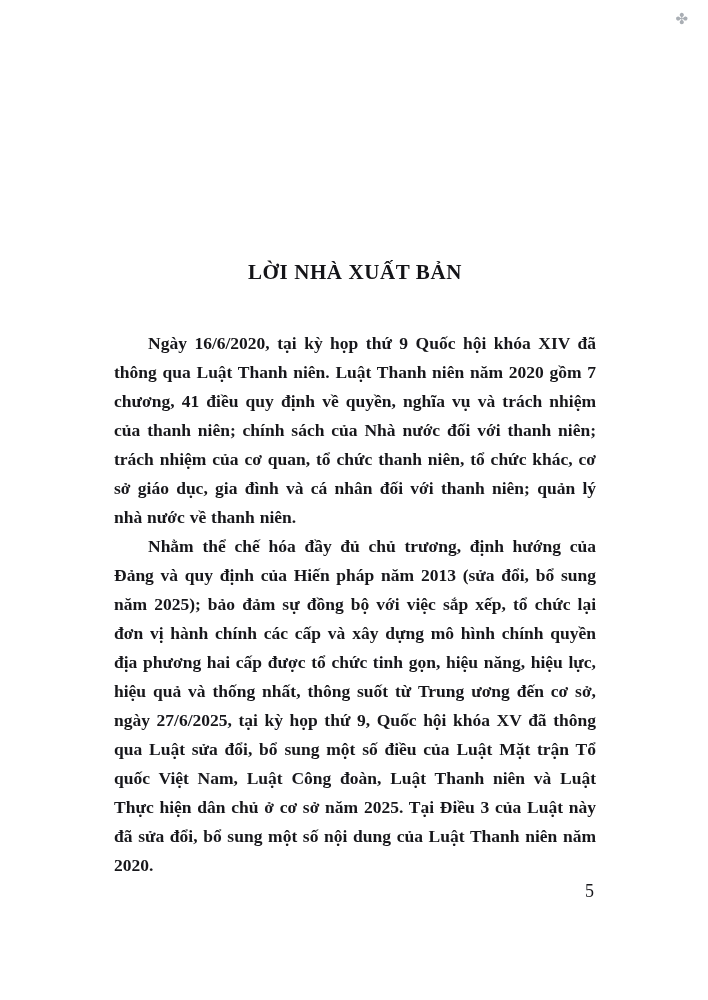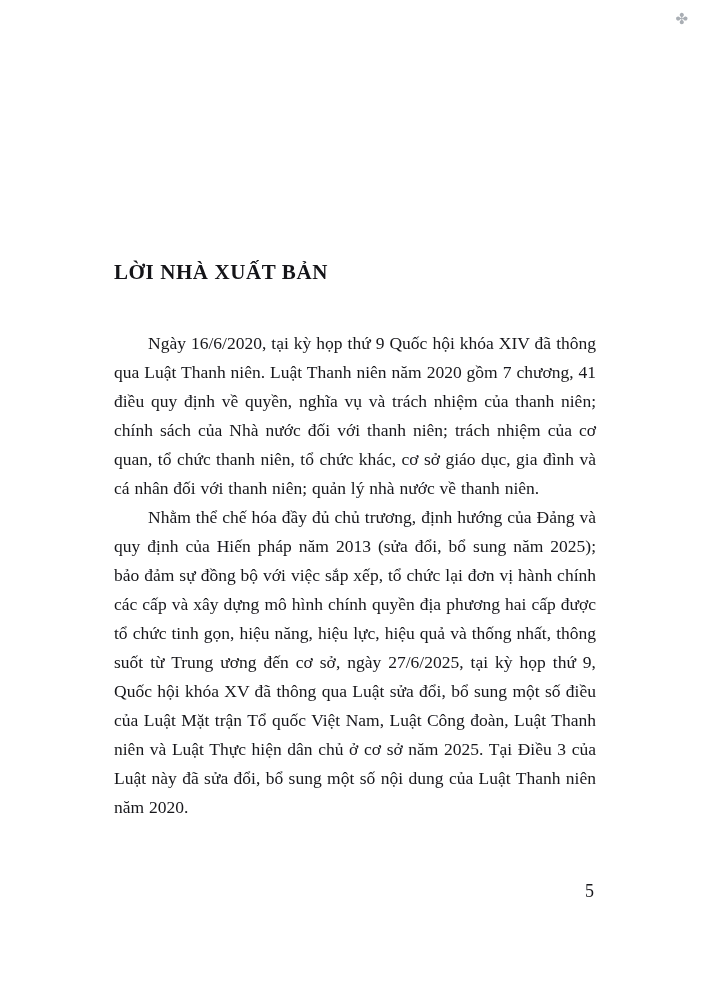--- a/index.html
+++ b/index.html
@@ -29,38 +29,39 @@
   }
   .content {
     position: absolute;
     left: 114px;
     right: 112px;
     top: 0;
   }
   .page-title {
     margin: 0;
     margin-top: 260px;
-    text-align: left;
+    text-align: center;
     font-size: 21px;
     font-weight: bold;
     letter-spacing: 0.6px;
     color: #141418;
   }
   .body-text {
     margin-top: 44px;
     font-size: 17.5px;
     line-height: 29px;
     text-align: justify;
     text-justify: inter-word;
   }
   .body-text p {
     margin: 0;
     padding: 0;
     text-indent: 34px;
     word-spacing: 0.5px;
+    font-weight: bold;
   }
   .page-number {
     position: absolute;
     right: 114px;
     bottom: 98px;
     font-size: 18px;
     color: #17171b;
   }
 </style>
 </head>

